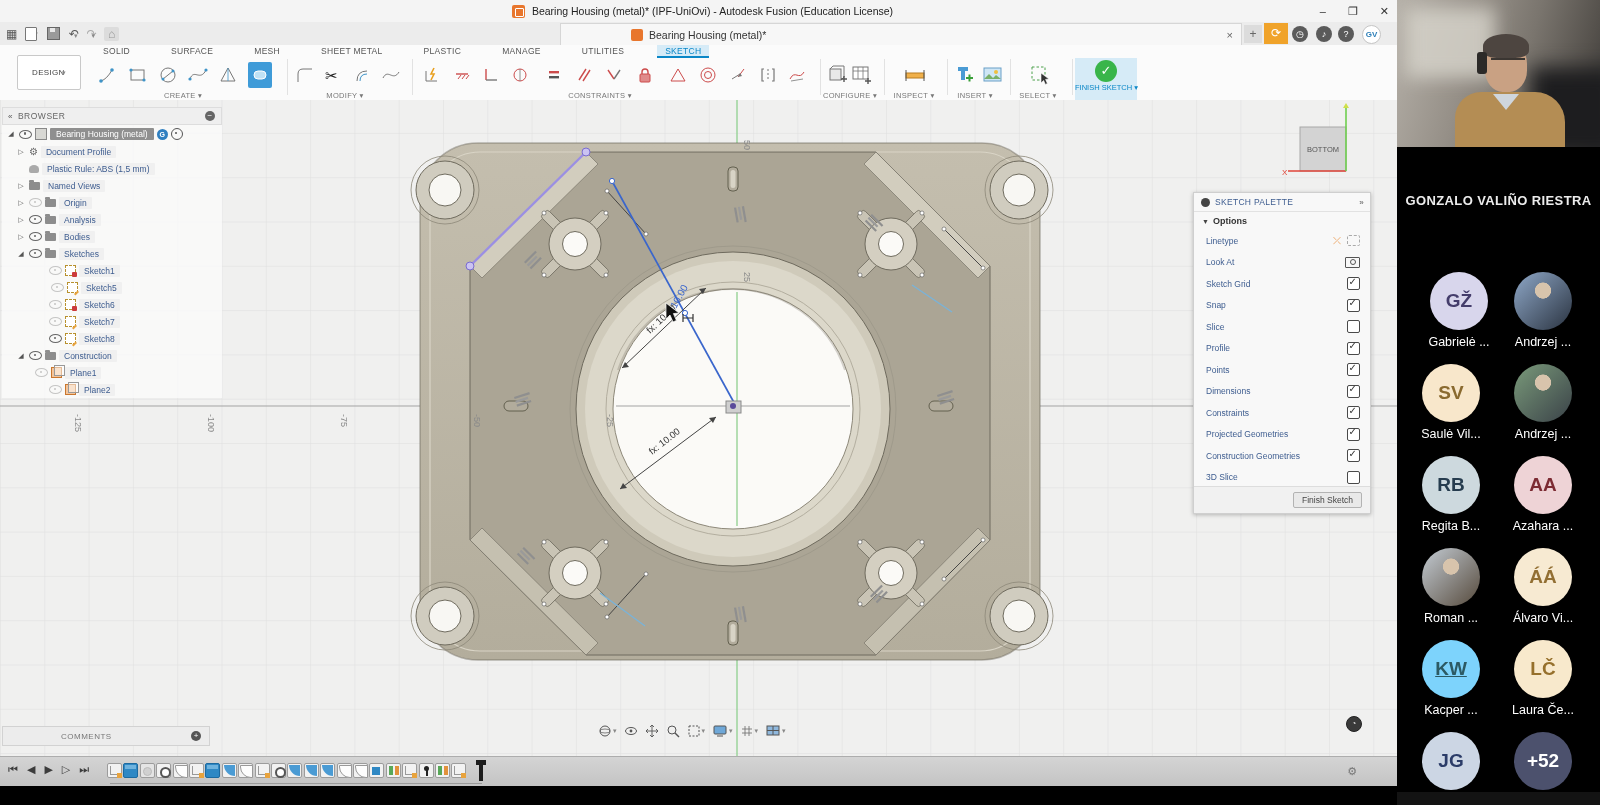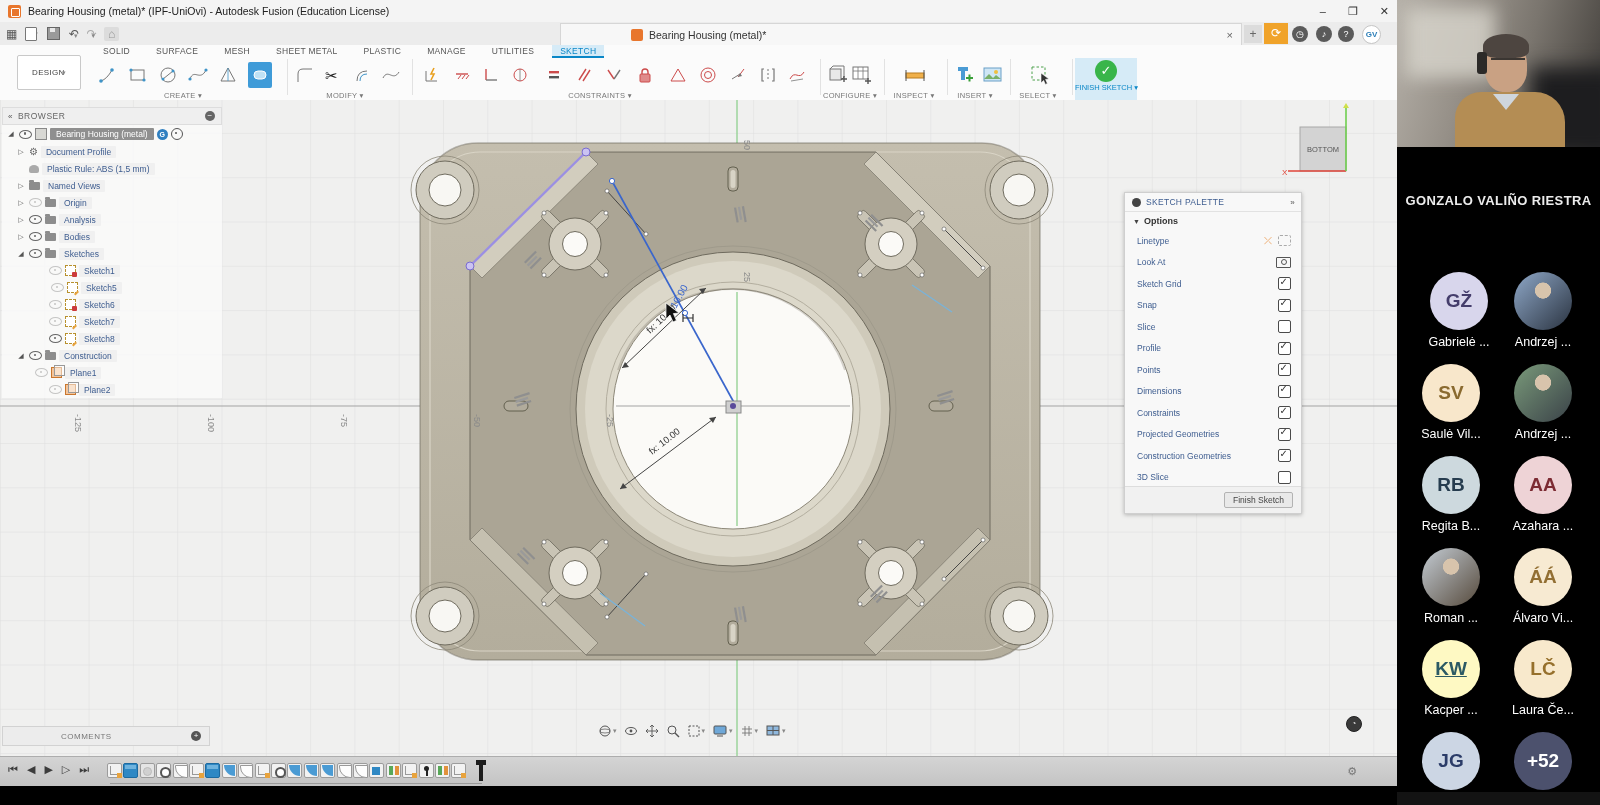--- a/index.html
+++ b/index.html
@@ -1,20 +1,20 @@
 <!DOCTYPE html>
 <html><head>
 <meta charset="utf-8">
 <style>
   html,body{margin:0;padding:0;background:#000;font-family:"Liberation Sans",sans-serif;}
   .stage{position:relative;width:1600px;height:805px;overflow:hidden;background:#000;}
   .fusion{position:absolute;left:0;top:0;width:1397px;height:805px;background:#efefee;}
 
   
-  .titlebar{position:absolute;left:0;top:0;width:1397px;height:22px;background:#f4f4f4;border-bottom:1px solid #ddd;display:flex;align-items:center;}
+  .titlebar{position:absolute;left:0;top:0;width:1397px;height:22px;background:#f4f4f4;border-bottom:1px solid #ddd;display:flex;align-items:center;justify-content:center;}
   .appicon{width:13px;height:13px;background:#e8762d;border-radius:2px;margin:0 7px 0 8px;position:relative;}
   .appicon::after{content:"";position:absolute;left:3px;top:3px;width:7px;height:7px;border:1.5px solid #fff;border-radius:1px;}
   .titletext{font-size:10.5px;color:#222;}
   .winbtns{position:absolute;right:8px;top:0;height:22px;display:flex;align-items:center;gap:22px;font-size:11px;color:#333;}
   .winbtns span{cursor:default;}
 
   
   .qatrow{position:absolute;left:0;top:22px;width:1397px;height:23px;background:#ececec;border-bottom:1px solid #d8d8d8;}
   .qat{position:absolute;left:6px;top:0;height:23px;display:flex;align-items:center;gap:9px;color:#555;font-size:12px;}
   .qat .grip{font-size:12px;letter-spacing:-1px;}
@@ -27,21 +27,21 @@
   .doctab{position:absolute;left:560px;top:1px;width:680px;height:22px;background:#f7f7f7;border:1px solid #d6d6d6;border-bottom:none;display:flex;align-items:center;}
   .doctab .fico{width:12px;height:12px;background:#e8762d;border-radius:2px;margin:0 6px 0 70px;}
   .doctab .dlabel{font-size:10.5px;color:#333;}
   .doctab .dclose{position:absolute;right:8px;font-size:11px;color:#666;}
   .tabplus{position:absolute;left:1244px;top:3px;width:18px;height:18px;background:#dcdcdc;color:#666;text-align:center;line-height:18px;font-size:12px;}
   .syncbtn{position:absolute;left:1264px;top:1px;width:24px;height:21px;background:#f0a32a;color:#fff;text-align:center;line-height:21px;font-size:12px;}
   .tbicon{position:absolute;top:4px;width:16px;height:16px;border-radius:50%;background:#5a5a5a;color:#fff;font-size:9px;text-align:center;line-height:16px;}
   .avatar-gv{position:absolute;left:1362px;top:3px;width:17px;height:17px;border-radius:50%;background:#fff;border:1px solid #c5c5c5;color:#2d7fb8;font-weight:bold;font-size:8px;text-align:center;line-height:17px;}
 
   
-  .ribbontabs{position:absolute;left:95px;top:45px;height:13px;display:flex;gap:10px;}
+  .ribbontabs{position:absolute;left:95px;top:45px;height:13px;display:flex;gap:25px;}
   .rtab{font-size:8.5px;color:#555;padding:0 8px;line-height:13px;letter-spacing:.3px;}
   .rtab.active{background:#d6ebf7;color:#0a87c7;border-bottom:2px solid #0a87c7;}
 
   
   .ribbon{position:absolute;left:0;top:45px;width:1397px;height:55px;background:#fbfbfb;border-bottom:1px solid #d3d3d3;}
   .designbox{position:absolute;left:17px;top:10px;width:62px;height:33px;background:#fff;border:1px solid #c9c9c9;border-radius:2px;font-size:8px;color:#444;text-align:center;line-height:33px;letter-spacing:.3px;}
   .toolicon{position:absolute;top:17px;width:24px;height:26px;display:flex;align-items:center;justify-content:center;}
   .toolicon.active{background:#3f9bd8;border-radius:2px;}
   .grouplabel{position:absolute;top:46px;font-size:7.5px;color:#777;transform:translateX(-50%);white-space:nowrap;letter-spacing:.3px;}
   .gsep{position:absolute;top:14px;width:1px;height:36px;background:#e2e2e2;}
@@ -73,21 +73,21 @@
   .gearic{font-size:10px;color:#666;line-height:10px;}
   .sketchic{width:9px;height:9px;border:1px dashed #b8912e;background:#fff;position:relative;flex:none;}
   .sketchic.lock::after{content:"";position:absolute;right:-2px;bottom:-2px;width:5px;height:5px;background:#cc3b3b;border-radius:1px;}
   .sketchic.pencil::after{content:"";position:absolute;right:-2px;bottom:-2px;width:5px;height:2px;background:#e8a33d;transform:rotate(-45deg);}
   .planeic{width:9px;height:9px;border:1px solid #c9762d;background:#f3c49a;position:relative;flex:none;}
   .planeic::before{content:"";position:absolute;left:2px;top:-3px;width:9px;height:9px;border:1px solid #999;background:rgba(255,255,255,.5);}
   .cubeic{width:10px;height:10px;background:#d8d8d4;border:1px solid #888;flex:none;}
   .plasticic{width:10px;height:8px;background:#aaa;border-radius:50% 50% 2px 2px;flex:none;}
 
   
-  .palette{position:absolute;left:1124px;top:192px;width:176px;height:320px;background:#f8f8f8;border:1px solid #cfcfcf;box-shadow:0 1px 4px rgba(0,0,0,.25);}
+  .palette{position:absolute;left:1193px;top:192px;width:176px;height:320px;background:#f8f8f8;border:1px solid #cfcfcf;box-shadow:0 1px 4px rgba(0,0,0,.25);}
   .pheader{height:18px;display:flex;align-items:center;border-bottom:1px solid #e2e2e2;font-size:8.5px;color:#3d5c8f;letter-spacing:.3px;}
   .pdot{width:9px;height:9px;border-radius:50%;background:#444;margin:0 5px 0 7px;}
   .pexpand{margin-left:auto;margin-right:6px;color:#555;font-size:8px;}
   .poptions{display:flex;align-items:center;height:18px;font-size:9px;font-weight:bold;color:#333;padding-left:8px;gap:4px;}
   .poptions .tri2{font-size:7px;color:#444;}
   .prow{display:flex;align-items:center;height:21.5px;padding:0 10px 0 12px;font-size:8.5px;color:#3d5c8f;}
   .prow .ctrl{margin-left:auto;display:flex;align-items:center;gap:6px;}
   .chk{width:11px;height:11px;border:1.5px solid #4a4a4a;border-radius:2px;background:#fff;position:relative;}
   .chk.on::after{content:"✓";position:absolute;left:0.5px;top:-2.5px;font-size:10px;color:#333;}
   .camic{width:13px;height:9px;border:1.5px solid #555;border-radius:1px;position:relative;}
@@ -989,21 +989,21 @@
         </div>
         <div class="tile" style="left: 8px; top: 548px;">
           <div class="circ" style="background: radial-gradient(circle at 50% 32%, rgb(216, 196, 172) 0px, rgb(216, 196, 172) 16%, transparent 17%), linear-gradient(135deg, rgb(196, 204, 212), rgb(86, 74, 60));"></div>
           <div class="tname">Roman ...</div>
         </div>
         <div class="tile" style="left: 100px; top: 548px;">
           <div class="circ" style="background: rgb(247, 234, 210); color: rgb(146, 111, 51);">ÁÁ</div>
           <div class="tname">Álvaro Vi...</div>
         </div>
         <div class="tile" style="left: 8px; top: 640px;">
-          <div class="circ" style="background: #fef9c3; color: rgb(44, 90, 100); text-decoration: underline;">KW</div>
+          <div class="circ" style="background: #7dd3fc; color: rgb(44, 90, 100); text-decoration: underline;">KW</div>
           <div class="tname">Kacper ...</div>
         </div>
         <div class="tile" style="left: 100px; top: 640px;">
           <div class="circ" style="background: rgb(248, 233, 204); color: rgb(150, 112, 44);">LČ</div>
           <div class="tname">Laura Če...</div>
         </div>
         <div class="tile" style="left: 8px; top: 732px;">
           <div class="circ" style="background: rgb(204, 214, 228); color: rgb(43, 60, 104);">JG</div>
           <div class="tname">Jorge Va...</div>
         </div>

